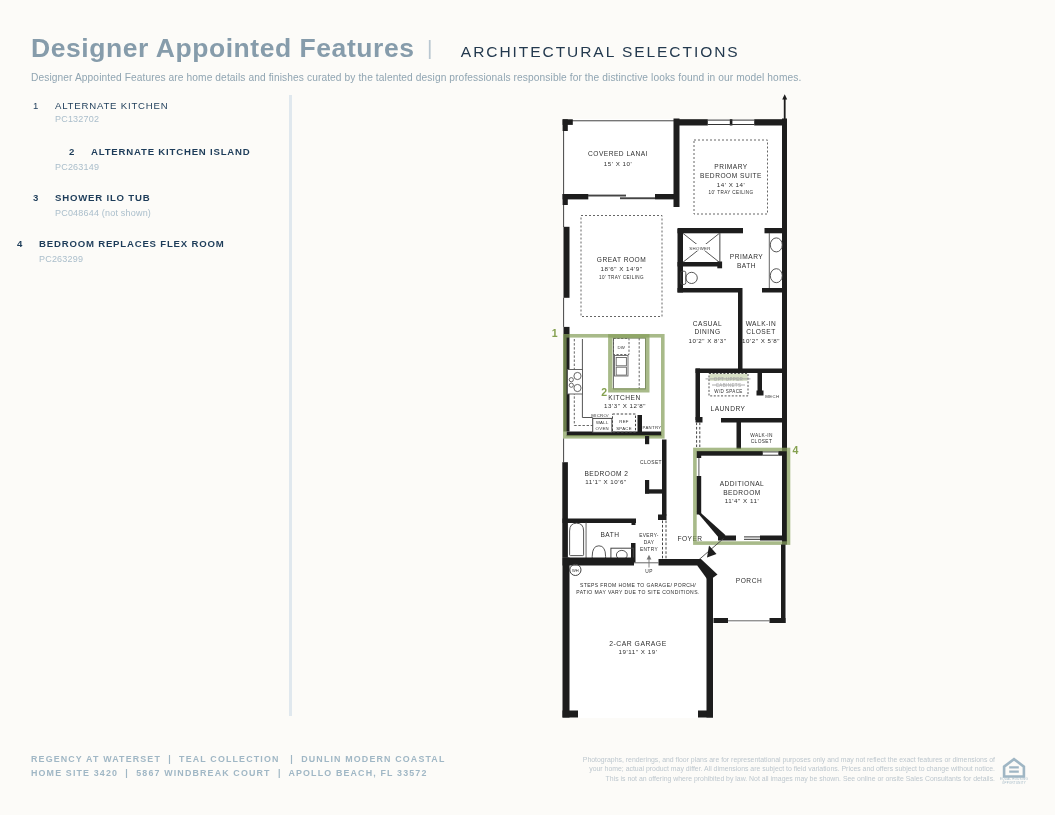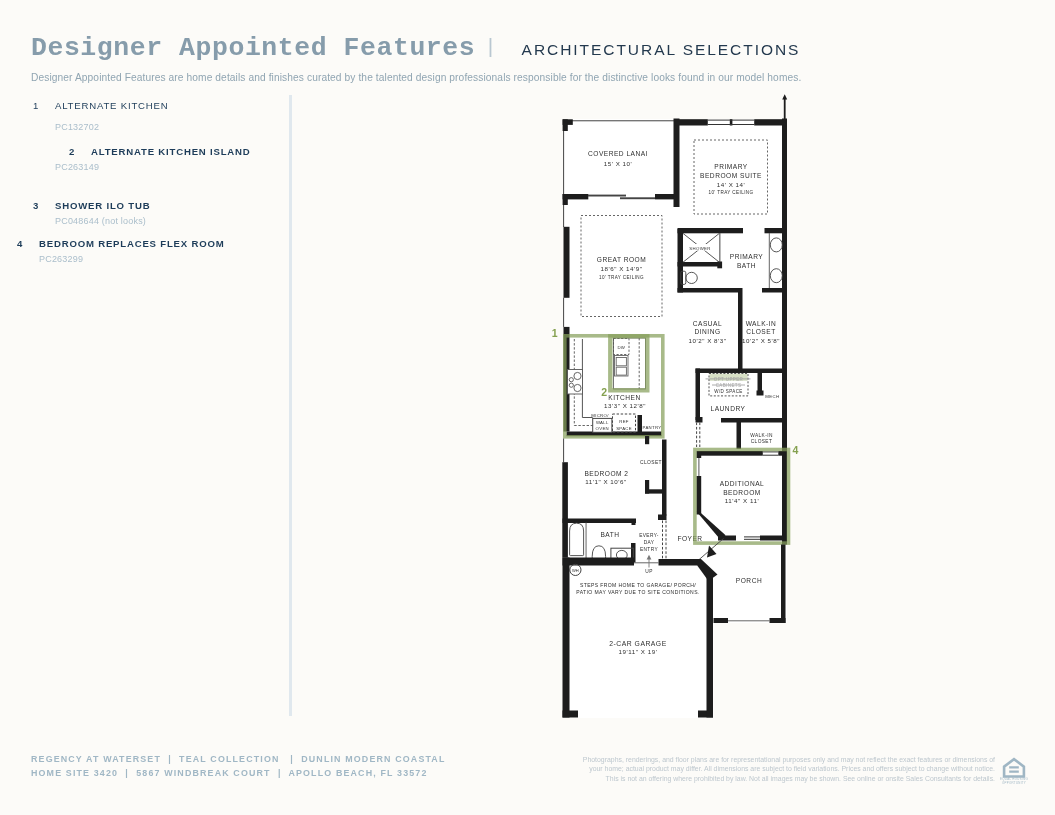--- a/index.html
+++ b/index.html
@@ -3,40 +3,40 @@
 <meta charset="utf-8">
 <style>
   html,body{margin:0;padding:0;}
   body{width:1055px;height:815px;background:#fcfbf8;font-family:"Liberation Sans",sans-serif;position:relative;overflow:hidden;}
   .abs{position:absolute;}
 </style>
 </head>
 <body>
 
 <div class="abs" style="left:31px;top:33px;white-space:nowrap;">
-  <span style="font-family:Liberation Mono, monospace;font-weight:bold;font-size:26.5px;color:#869cab;letter-spacing:0.55px;margin-top:40px;">Designer Appointed Features</span>
+  <span style="font-family:Liberation Sans, sans-serif;font-weight:bold;font-size:26.5px;color:#869cab;letter-spacing:0.55px;margin-top:40px;">Designer Appointed Features</span>
   <span style="font-size:21px;color:#b9c7d1;font-weight:400;margin-left:8px;vertical-align:2px;">|</span>
   <span style="font-size:15.5px;color:#23394e;letter-spacing:1.95px;margin-left:24px;">ARCHITECTURAL SELECTIONS</span>
 </div>
 
 <div class="abs" style="left:31px;top:72px;font-size:10.2px;color:#90a5b2;letter-spacing:0.1px;text-align:center;">Designer Appointed Features are home details and finishes curated by the talented design professionals responsible for the distinctive looks found in our model homes.</div>
 
 <div class="abs" style="left:33px;top:100px;width:250px;">
   <div style="font-size:9.6px;font-weight:normal;color:#1d3c59;letter-spacing:0.8px;"><span style="display:inline-block;width:22px;letter-spacing:0;">1</span>ALTERNATE KITCHEN</div>
-  <div style="font-size:9px;color:#aabecb;margin:11px 0 0 22px;letter-spacing:0.2px;">PC132702</div>
+  <div style="font-size:9px;color:#aabecb;margin:3px 0 0 22px;letter-spacing:0.2px;">PC132702</div>
 </div>
 
 <div class="abs" style="left:33px;top:146px;width:250px;">
   <div style="font-size:9.6px;font-weight:bold;color:#1d3c59;letter-spacing:0.8px;margin-left:36px;"><span style="display:inline-block;width:22px;letter-spacing:0;">2</span>ALTERNATE KITCHEN ISLAND</div>
   <div style="font-size:9px;color:#aabecb;margin:4.5px 0 0 22px;letter-spacing:0.2px;">PC263149</div>
 </div>
 
-<div class="abs" style="left:33px;top:192px;width:250px;margin-top:8px;">
+<div class="abs" style="left:33px;top:192px;width:250px;">
   <div style="font-size:9.6px;font-weight:bold;color:#1d3c59;letter-spacing:0.8px;"><span style="display:inline-block;width:22px;letter-spacing:0;">3</span>SHOWER ILO TUB</div>
-  <div style="font-size:9px;color:#aabecb;margin:4.5px 0 0 22px;letter-spacing:0.2px;">PC048644 (not looks)</div>
+  <div style="font-size:9px;color:#aabecb;margin:4.5px 0 0 22px;letter-spacing:0.2px;">PC048644 (not shown)</div>
 </div>
 
 <div class="abs" style="left:17px;top:238px;width:260px;">
   <div style="font-size:9.6px;font-weight:bold;color:#1d3c59;letter-spacing:0.8px;"><span style="display:inline-block;width:22px;letter-spacing:0;">4</span>BEDROOM REPLACES FLEX ROOM</div>
   <div style="font-size:9px;color:#aabecb;margin:4.5px 0 0 22px;letter-spacing:0.2px;">PC263299</div>
 </div>
 
 <div class="abs" style="left:289px;top:95px;width:2.6px;height:621px;background:#e0e8ee;"></div>
 
 <svg class="abs" style="left:0;top:0;" width="1055" height="815" viewBox="0 0 1055 815">

